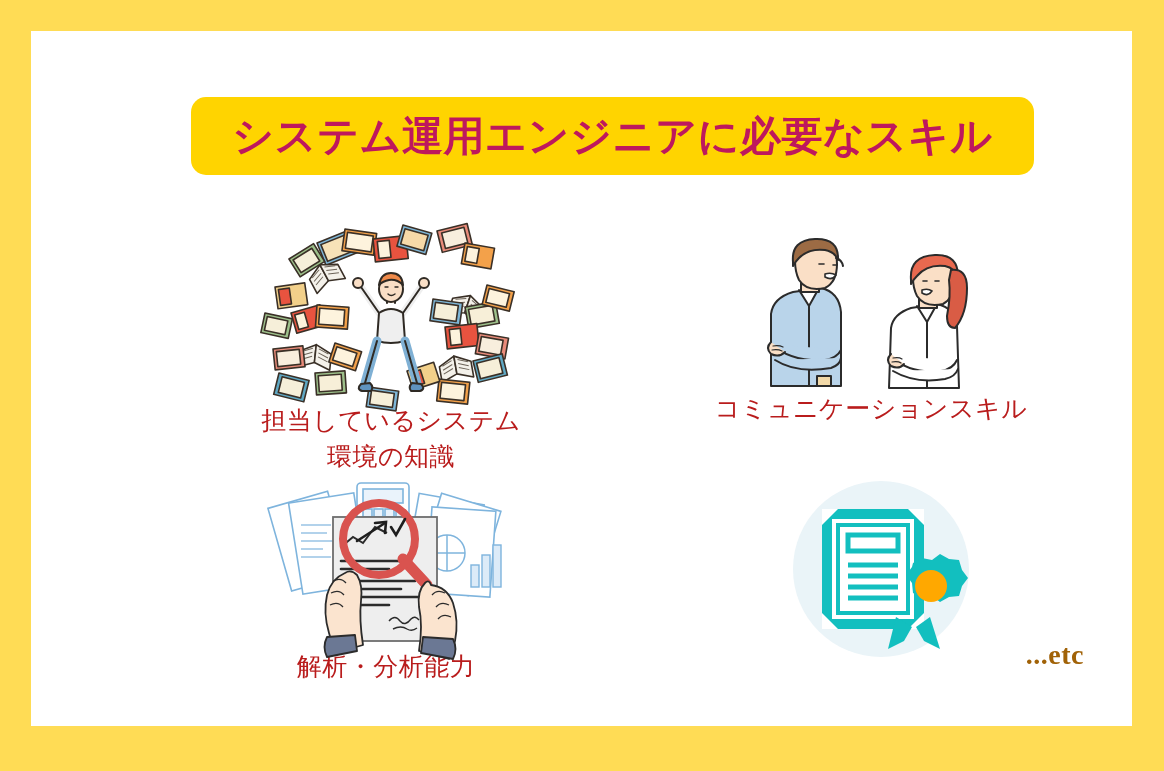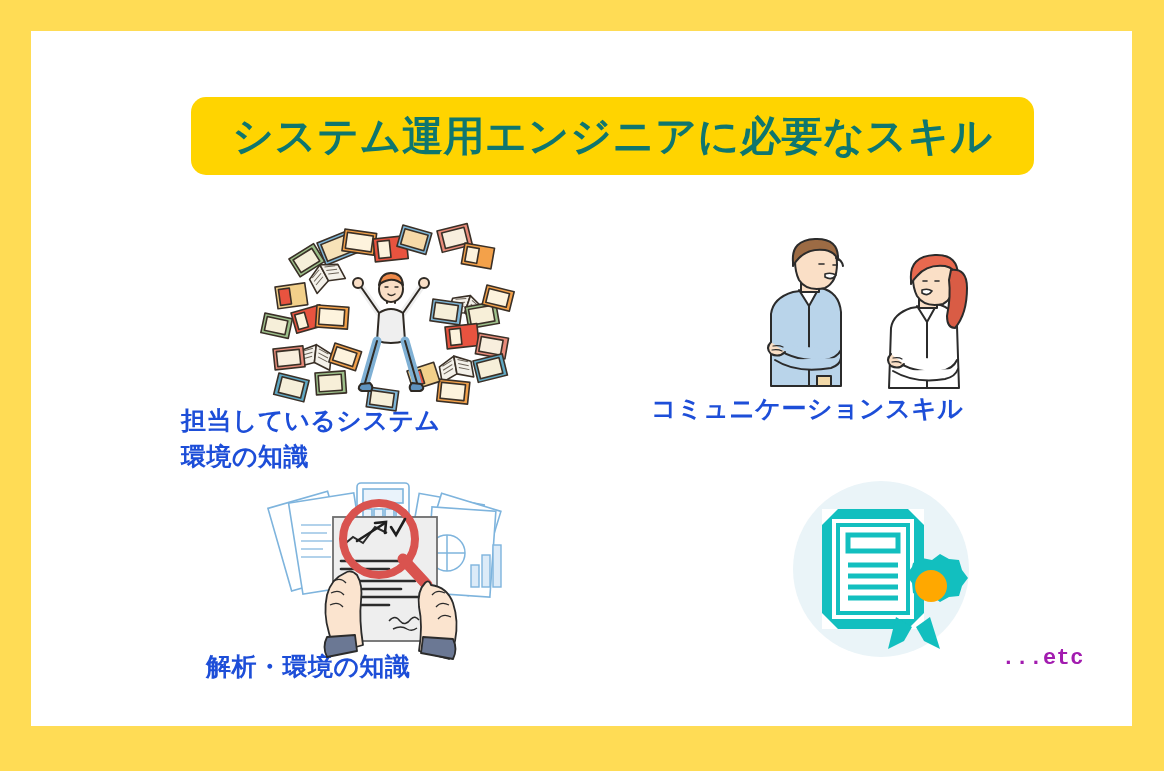--- a/index.html
+++ b/index.html
@@ -38,37 +38,38 @@
     top: 66px;
     width: 843px;
     height: 78px;
     background: #ffd400;
     border-radius: 15px;
     display: flex;
     align-items: center;
     justify-content: center;
   }
   #title-text {
-    color: #0f766e;
+    color: #be185d;
     font-size: 41px;
     font-weight: bold;
     letter-spacing: 0.5px;
     line-height: 1;
     white-space: nowrap;
     font-family: "DejaVu Sans", "Liberation Sans", sans-serif;
   }
 
   
   .item {
     position: absolute;
   }
   .item-label {
+    text-align: center;
     font-size: 25px;
-    font-weight: bold;
-    color: #1d4ed8;
+    font-weight: normal;
+    color: #b91c1c;
     line-height: 1.45;
     letter-spacing: 0.5px;
     white-space: pre-line;
     font-family: "DejaVu Sans", "Liberation Sans", sans-serif;
   }
   .art {
     position: relative;
     margin: 0 auto;
   }
 
@@ -86,25 +87,25 @@
   #item-1 .item-label { margin-top: 2px; }
   #item-2 .item-label { margin-top: 0; }
   #item-3 .item-label { margin-top: -12px; }
   #item-4 .item-label { margin-top: 4px; }
 
   
   #etc {
     position: absolute;
     right: 48px;
     bottom: 55px;
-    font-size: 22px;
+    font-size: 28px;
     font-weight: bold;
-    color: #a21caf;
+    color: #a16207;
     letter-spacing: 0.5px;
-    font-family: Liberation Mono, monospace;
+    font-family: Liberation Serif, serif;
   }
 
   svg { display: block; overflow: visible; }
 </style>
 </head>
 <body>
 
 <div id="slide">
   <div id="canvas">
 
@@ -488,21 +489,21 @@
             <path d="M170 104 q16 2 22 18 q6 18 2 38 l-6 18 l-30 -8 q4 -26 0 -44 q-2 -16 6 -24 q4 -4 6 2 Z" fill="#fbe4cf"></path>
             <g stroke-width="1.3" fill="none">
               <path d="M184 112 q-8 -4 -13 2"></path>
                 <path d="M188 124 q-8 -4 -13 2"></path>
                 <path d="M190 136 q-8 -4 -13 2"></path>
             </g>
             <path d="M192 158 q5 10 0 20 l-32 -6 l2 -16 Z" fill="#6b7894"></path>
           </g>
         </svg>
       </div>
-      <div class="item-label">解析・環境の知識</div>
+      <div class="item-label">解析・分析能力</div>
     </div>
 
     <div class="item" id="item-4">
       <div class="art">
         <svg viewBox="0 0 195 175" width="195" height="175" aria-hidden="true">
           <circle cx="97" cy="88" r="88" fill="#eaf4f8"></circle>
 
           <g fill="#12bfbf">
             <path d="M38 28 L140 28 L140 148 L38 148 Z"></path>
           </g>

